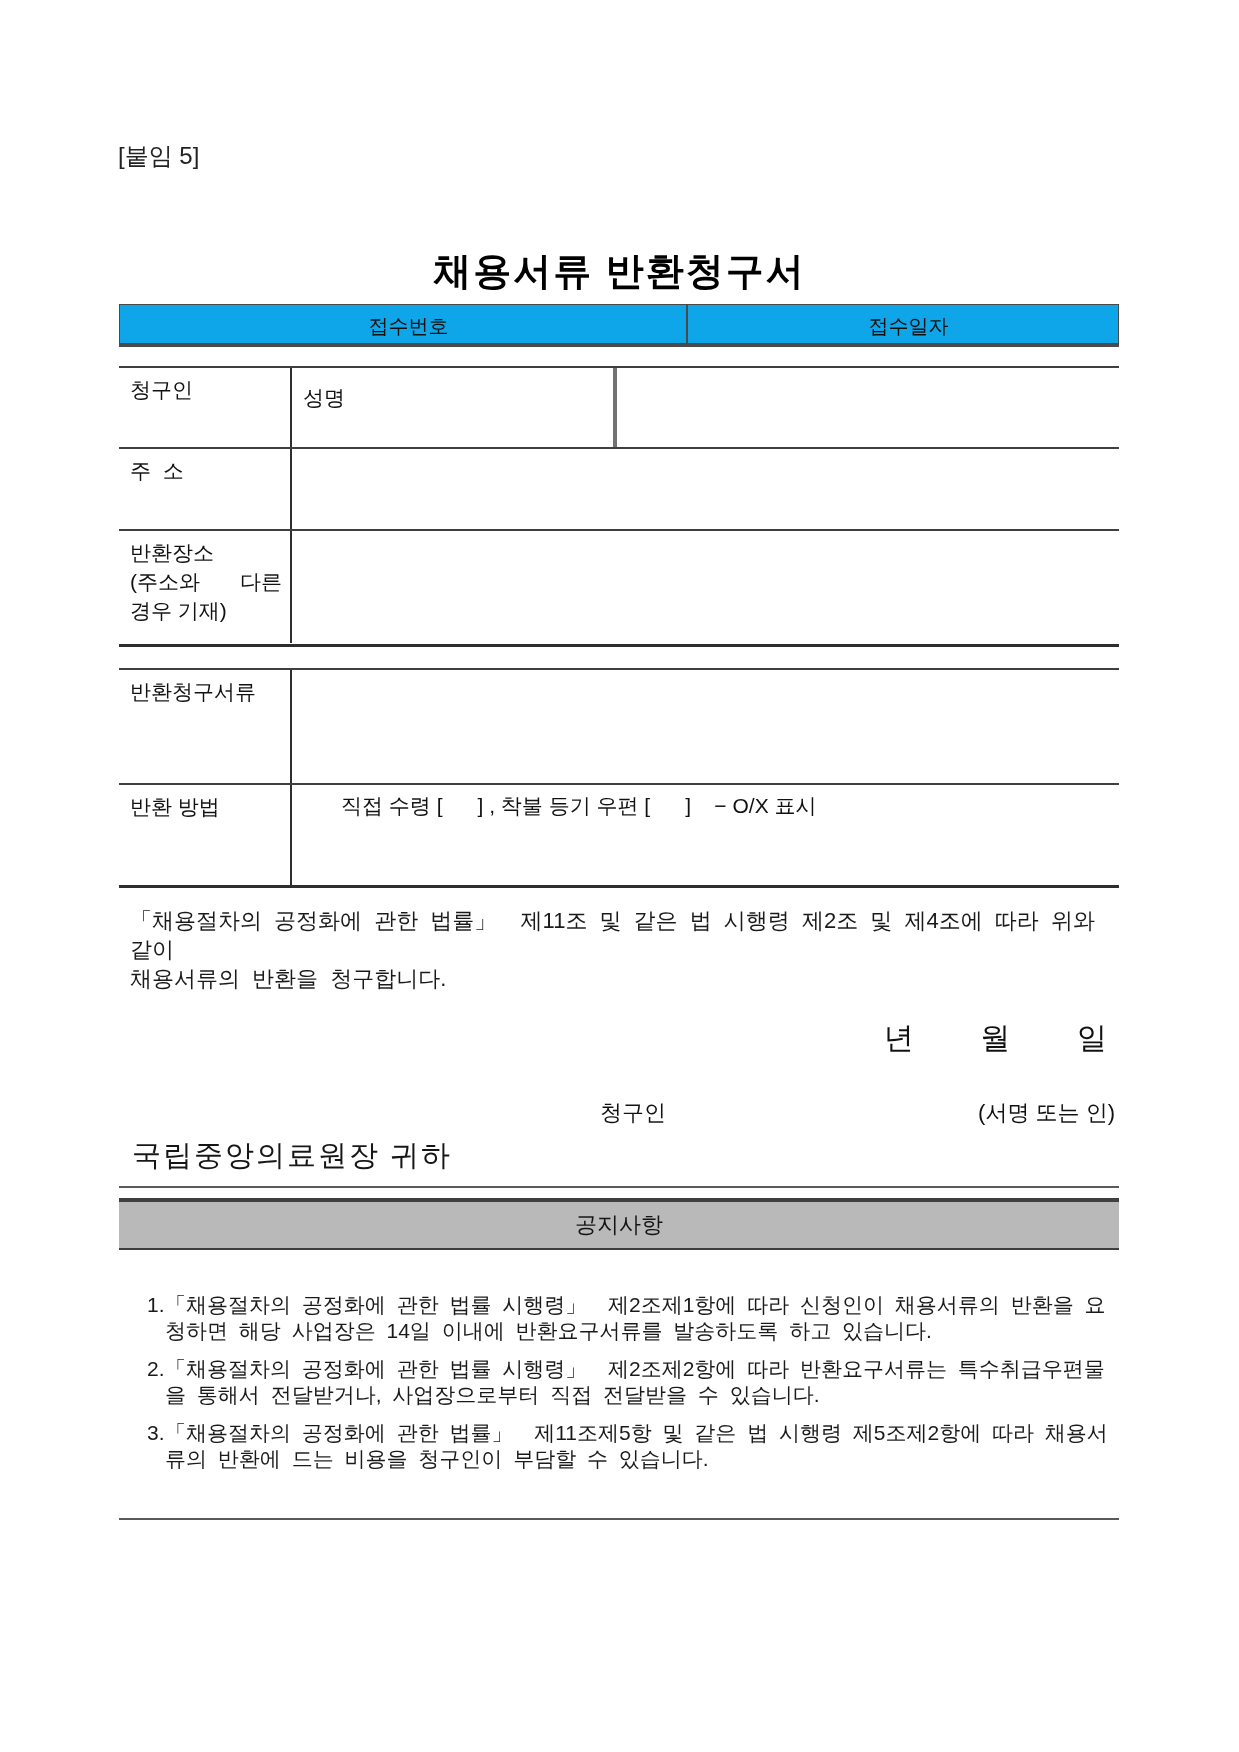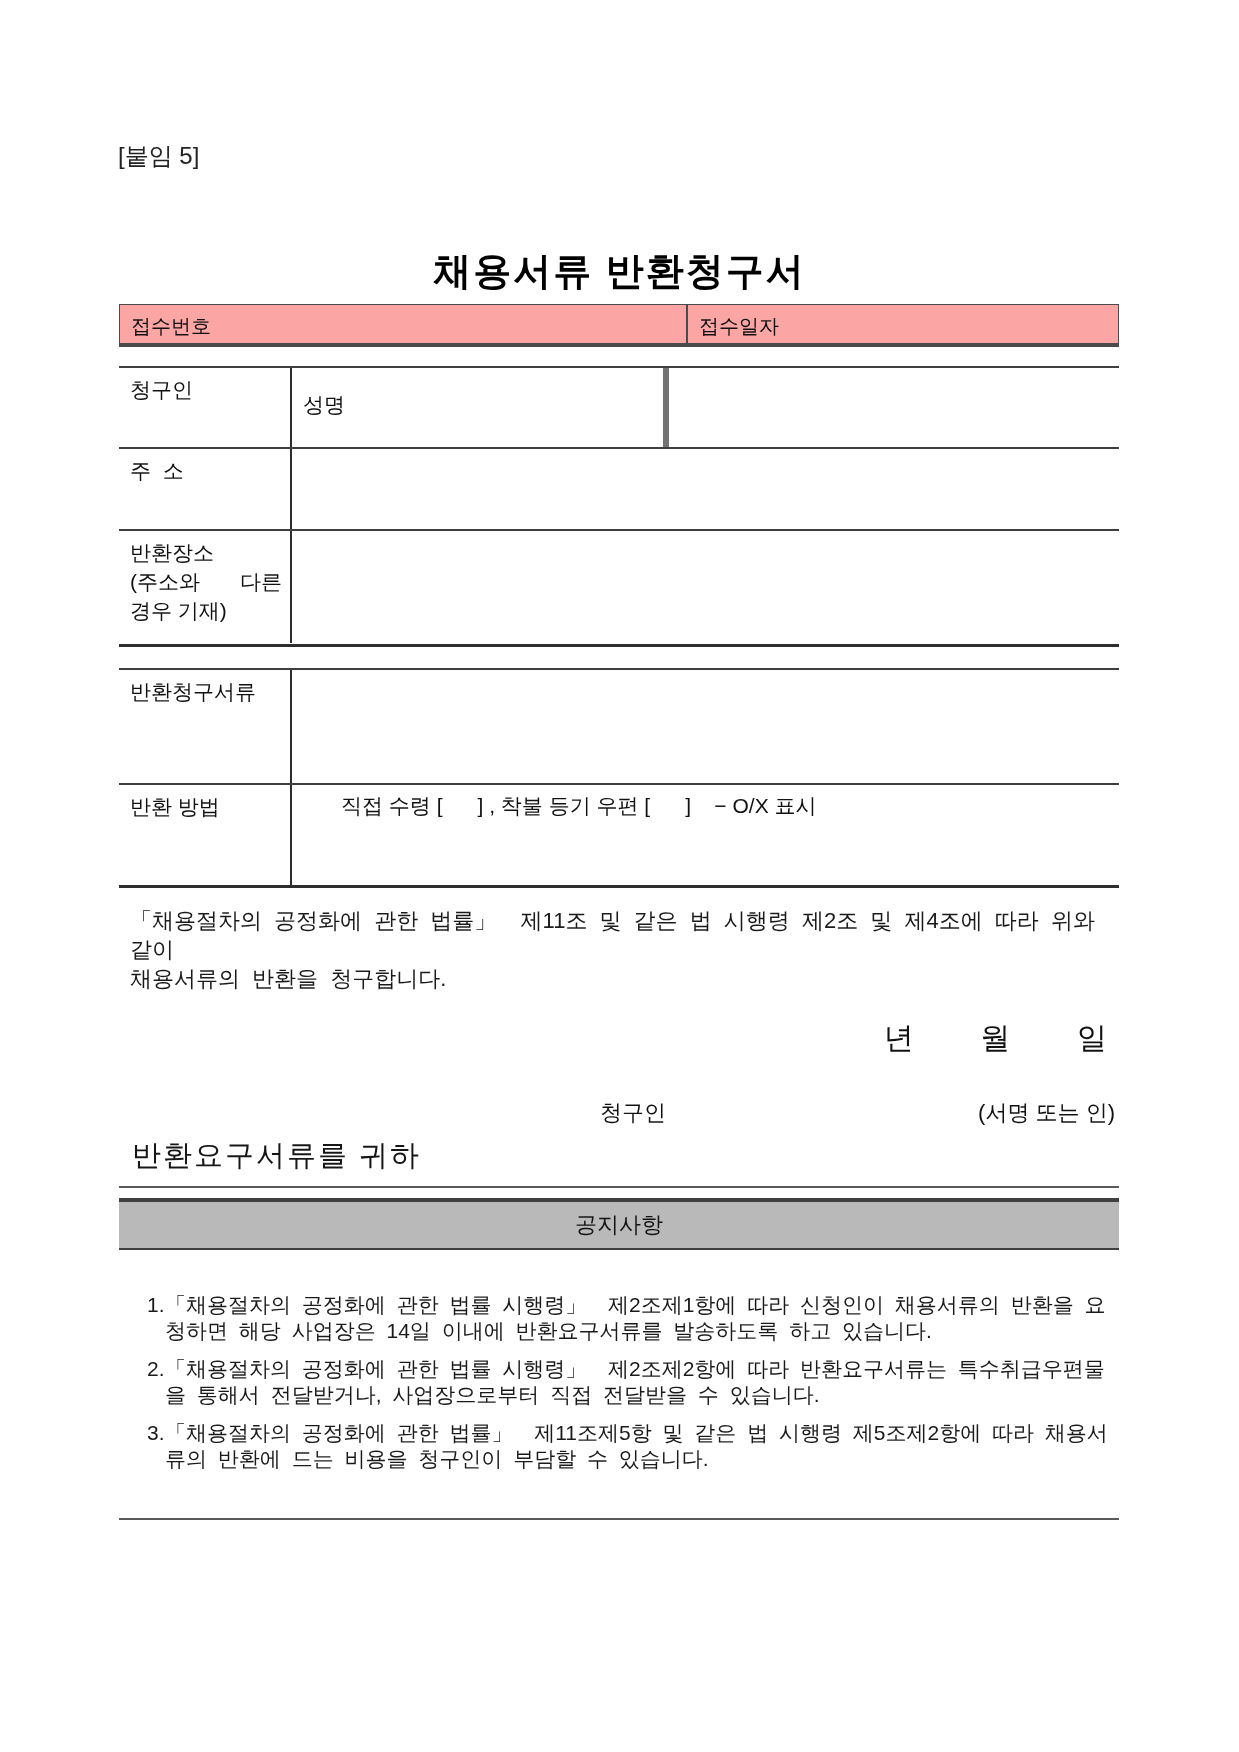--- a/index.html
+++ b/index.html
@@ -9,36 +9,36 @@
     color:#111;overflow:hidden;
   }
   .abs{position:absolute;}
   .pre{white-space:pre-wrap;}
   
   .attach{left:118px;top:140px;font-size:24px;color:#222;}
   
   .title{left:0;top:230px;width:1239px;text-align:center;font-size:38px;
          font-weight:900;letter-spacing:2px;color:#000;margin-top:16px;}
   
-  .rcpt{left:119px;top:304px;width:998px;height:38px;background:#fca5a5;
-        border:1px solid #4a4a4a;border-bottom:4px solid #4a4a4a;display:flex;}
+  .rcpt{left:119px;top:304px;width:998px;height:38px;background:#0ea5e9;
+        border:1px solid #4a4a4a;border-bottom:4px solid #4a4a4a;display:flex;text-align:center;}
   .rcpt .cell{font-size:20px;padding:8px 0 0 11px;box-sizing:border-box;}
   .rcpt .c1{width:568px;border-right:2px solid #4a4a4a;}
   .rcpt .c2{flex:1;}
   
   .tbl{left:119px;width:1000px;box-sizing:border-box;}
   .block1{top:366px;height:281px;border-top:2px solid #3f3f3f;border-bottom:3px solid #2e2e2e;}
   .block2{top:668px;height:220px;border-top:2px solid #3f3f3f;border-bottom:3px solid #2e2e2e;}
   .trow{position:relative;display:flex;box-sizing:border-box;}
   .trow + .trow{border-top:2px solid #3f3f3f;}
   .lblcol{width:173px;box-sizing:border-box;border-right:2px solid #2e2e2e;
           padding:7px 8px 0 11px;font-size:21px;line-height:29px;}
   .valcol{flex:1;box-sizing:border-box;padding:7px 8px 0 11px;font-size:21px;margin-left:38px;}
-  .splitcell{width:377px;box-sizing:border-box;border-right:6px solid #737373;
-             padding:23px 8px 0 11px;font-size:21px;}
+  .splitcell{width:325px;box-sizing:border-box;border-right:4px solid #737373;
+             padding:16px 8px 0 11px;font-size:21px;}
   .lastcell{flex:1;box-sizing:border-box;padding:7px 8px 0 11px;font-size:21px;}
   .jline{display:flex;justify-content:space-between;}
   
   .stmt{left:130px;top:906px;width:986px;font-size:22px;line-height:29px;
         word-spacing:6px;color:#1a1a1a;}
   .dateline{left:119px;top:1018px;width:1000px;text-align:right;
             padding-right:12px;box-sizing:border-box;font-size:30px;white-space:pre;}
   .signline{left:119px;top:1098px;width:1000px;display:flex;
             justify-content:space-between;font-size:22px;}
   .signline .who{margin-left:481px;}
@@ -117,21 +117,21 @@
     <div class="pre">채용서류의 반환을 청구합니다.</div>
   </div>
 
   <div class="abs dateline">년        월        일</div>
 
   <div class="abs signline">
     <span class="who">청구인</span>
     <span class="how">(서명 또는 인)</span>
   </div>
 
-  <div class="abs addr">반환요구서류를 귀하</div>
+  <div class="abs addr">국립중앙의료원장 귀하</div>
 
   <div class="abs rule rule-a"></div>
 
   <div class="abs banner">
     <span>공지사항</span>
   </div>
 
   <div class="abs notes">
     <div class="note">
       <span class="no">1.</span>

